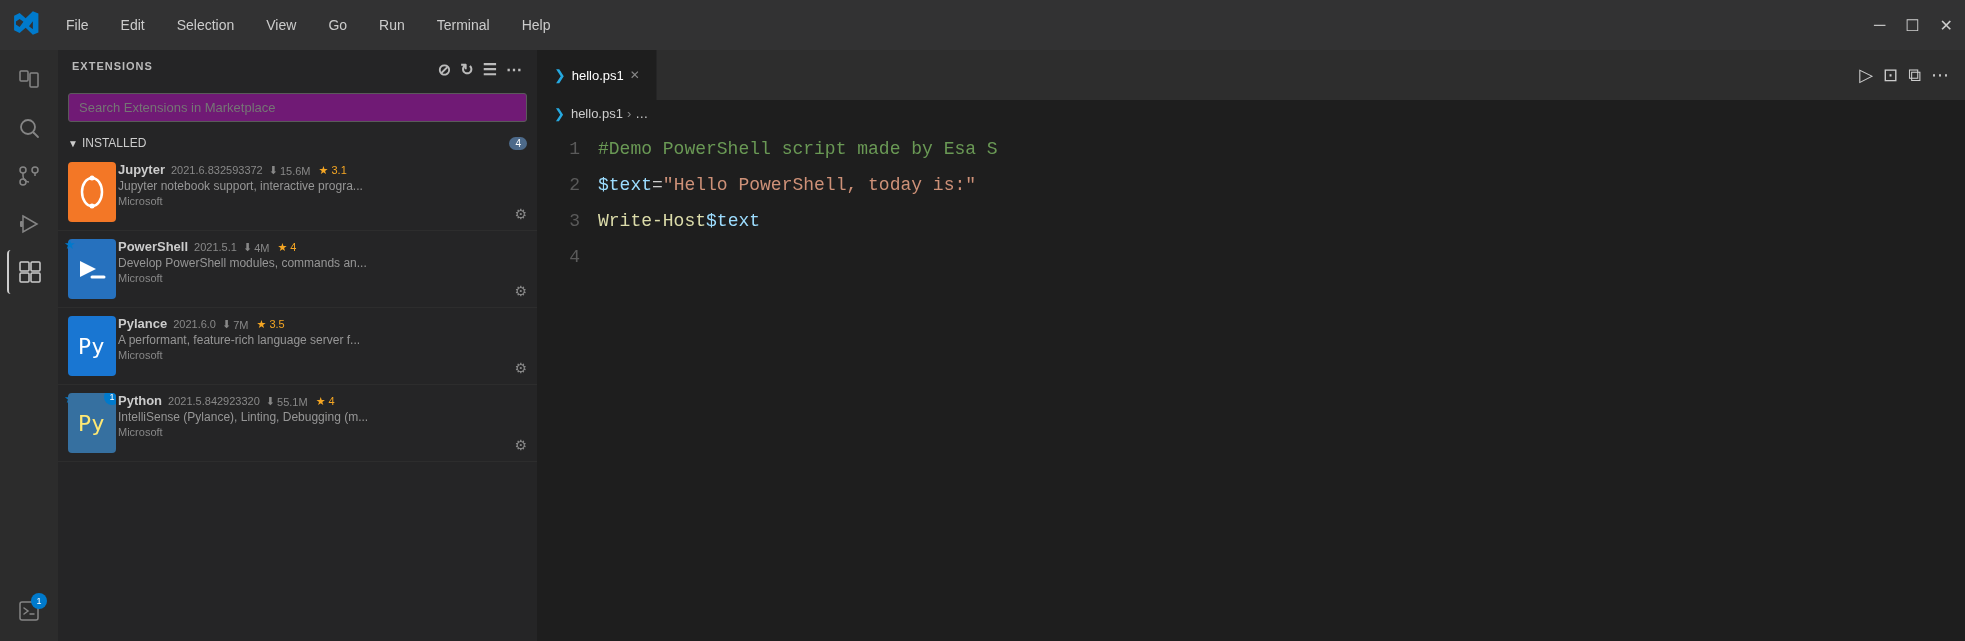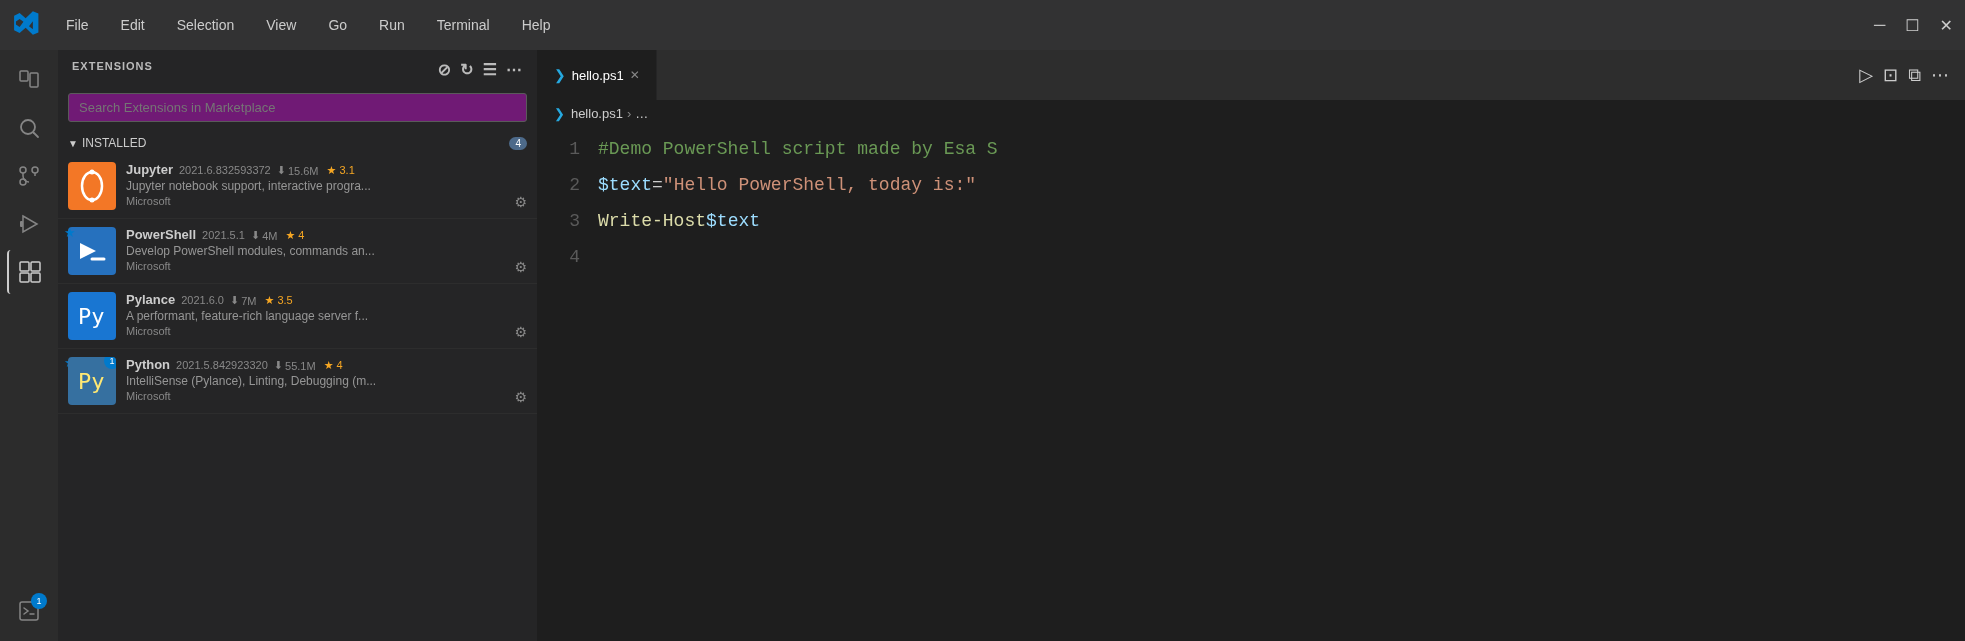--- a/index.html
+++ b/index.html
@@ -159,24 +159,24 @@
     .ext-item {
       display: flex;
       align-items: flex-start;
       padding: 8px 10px;
       border-bottom: 1px solid #2d2d2d;
       cursor: pointer;
       position: relative;
     }
     .ext-icon {
       width: 48px;
-      height: 48px;
+      height: 60px;
       border-radius: 4px;
       flex-shrink: 0;
-      margin-right: 10px;
+      margin-right: 2px;
       display: flex;
       align-items: center;
       justify-content: center;
       overflow: hidden;
     }
     .ext-icon.jupyter { background: #f37726; }
     .ext-icon.powershell { background: #2671be; }
     .ext-icon.pylance { background: #1976d2; }
     .ext-icon.python { background: #3670a0; }
     .ext-details { flex: 1; min-width: 0; }

